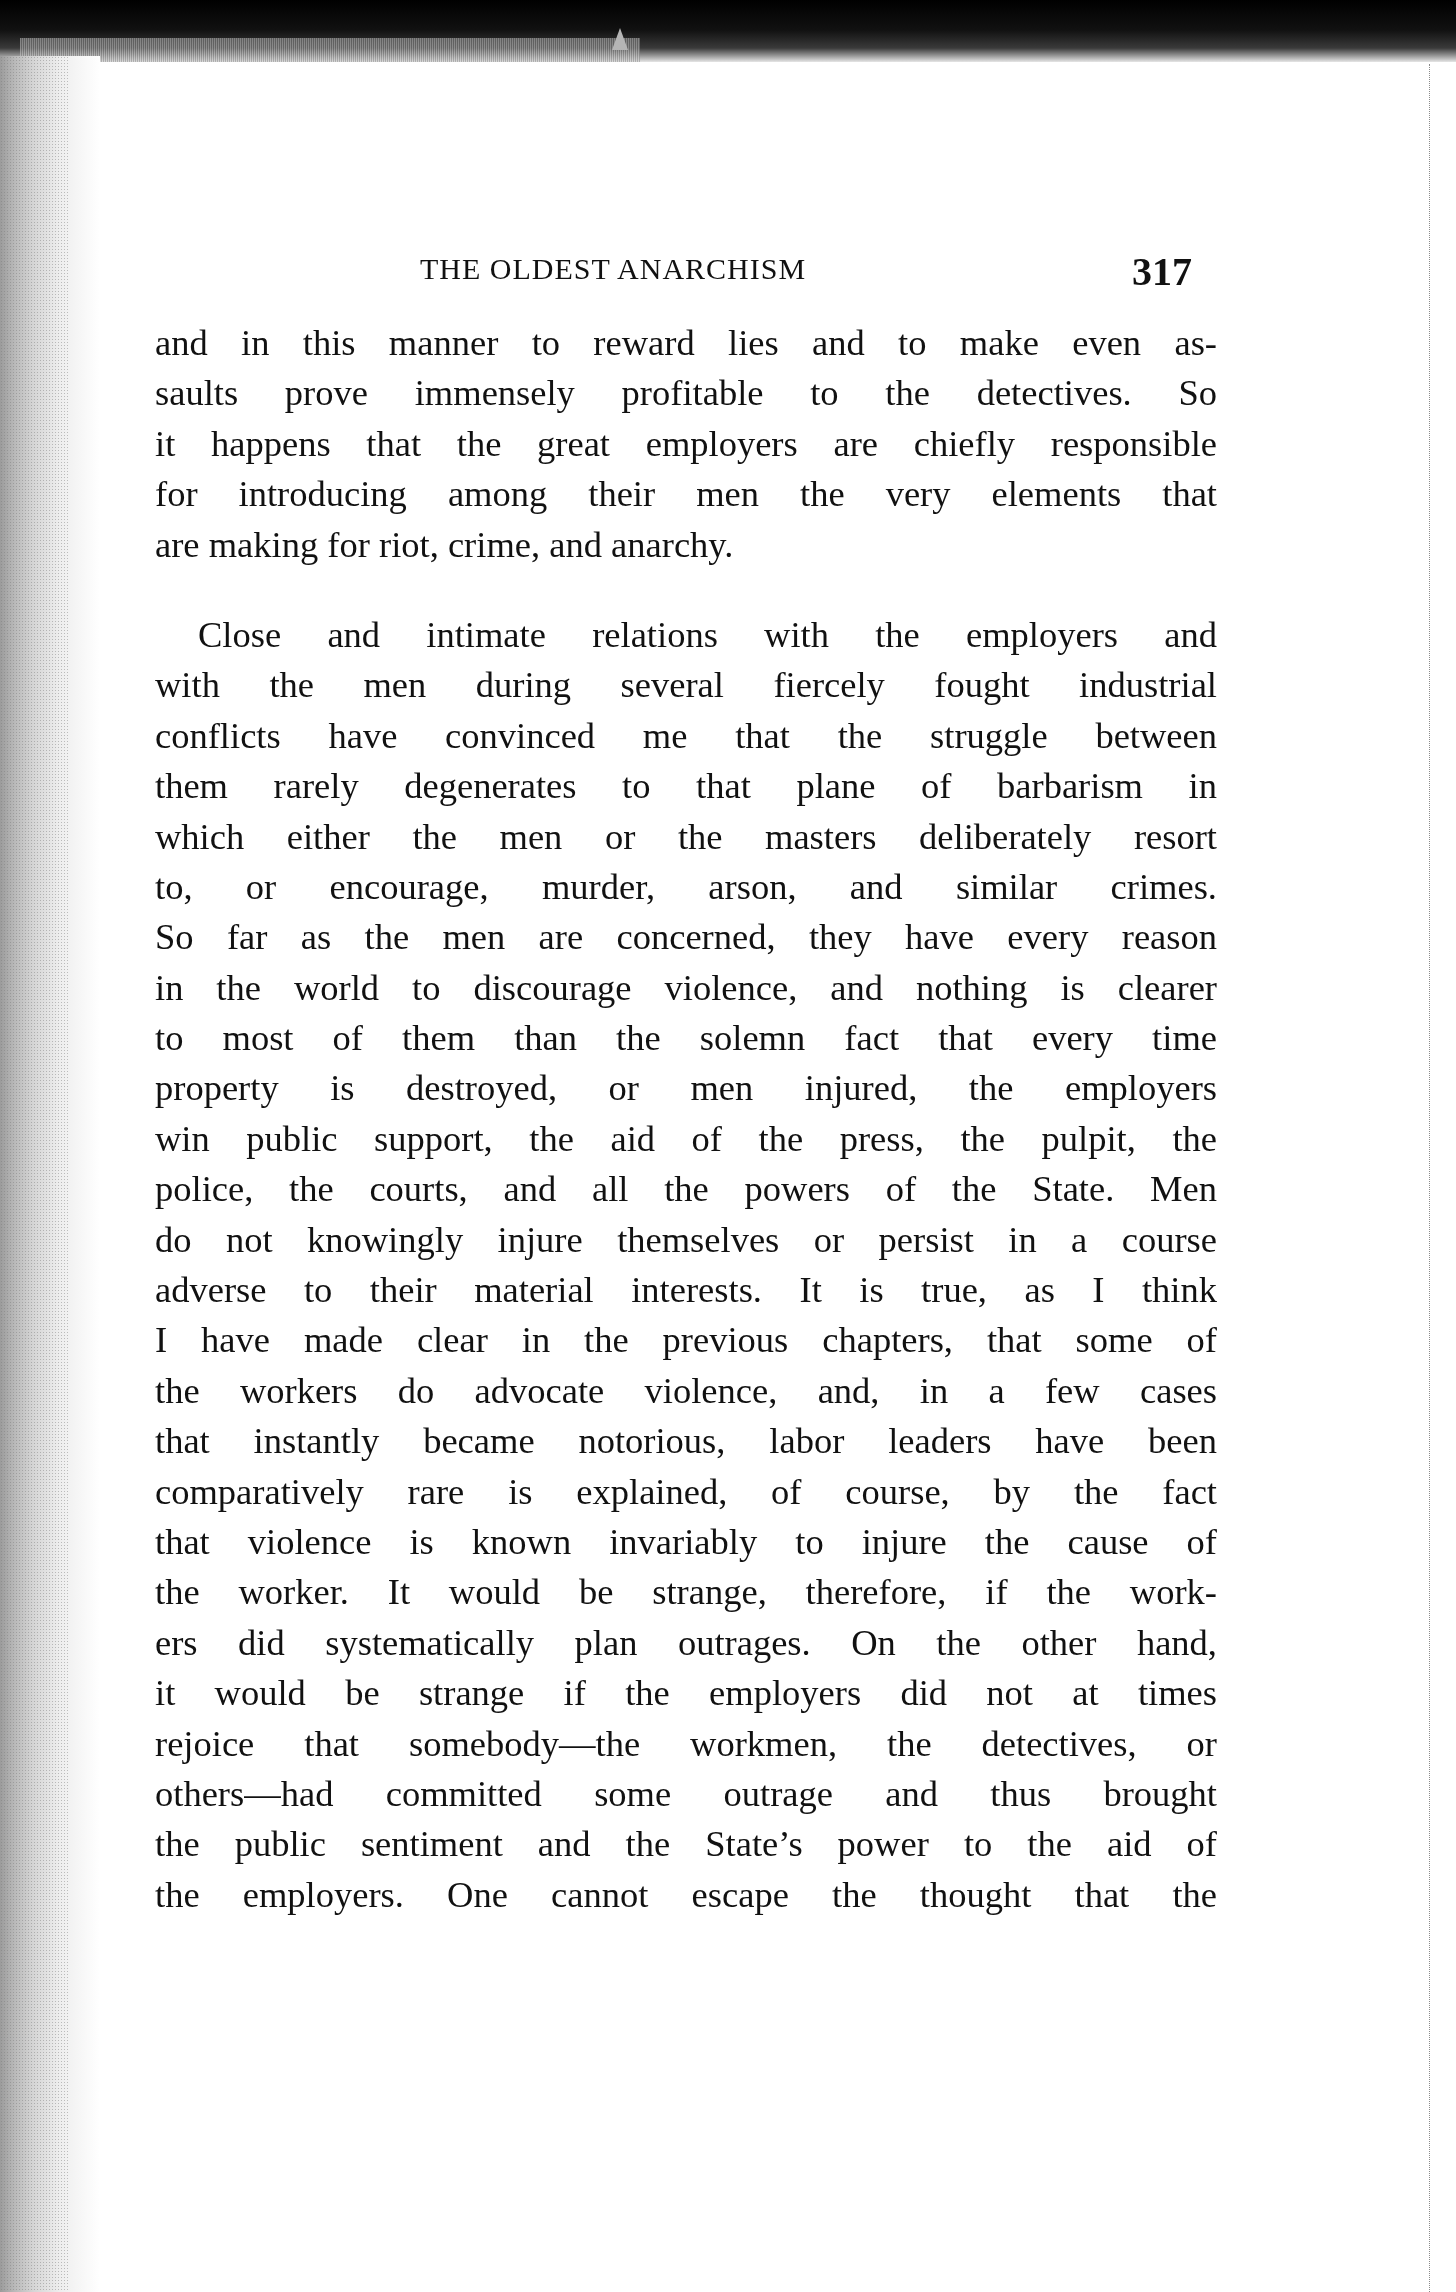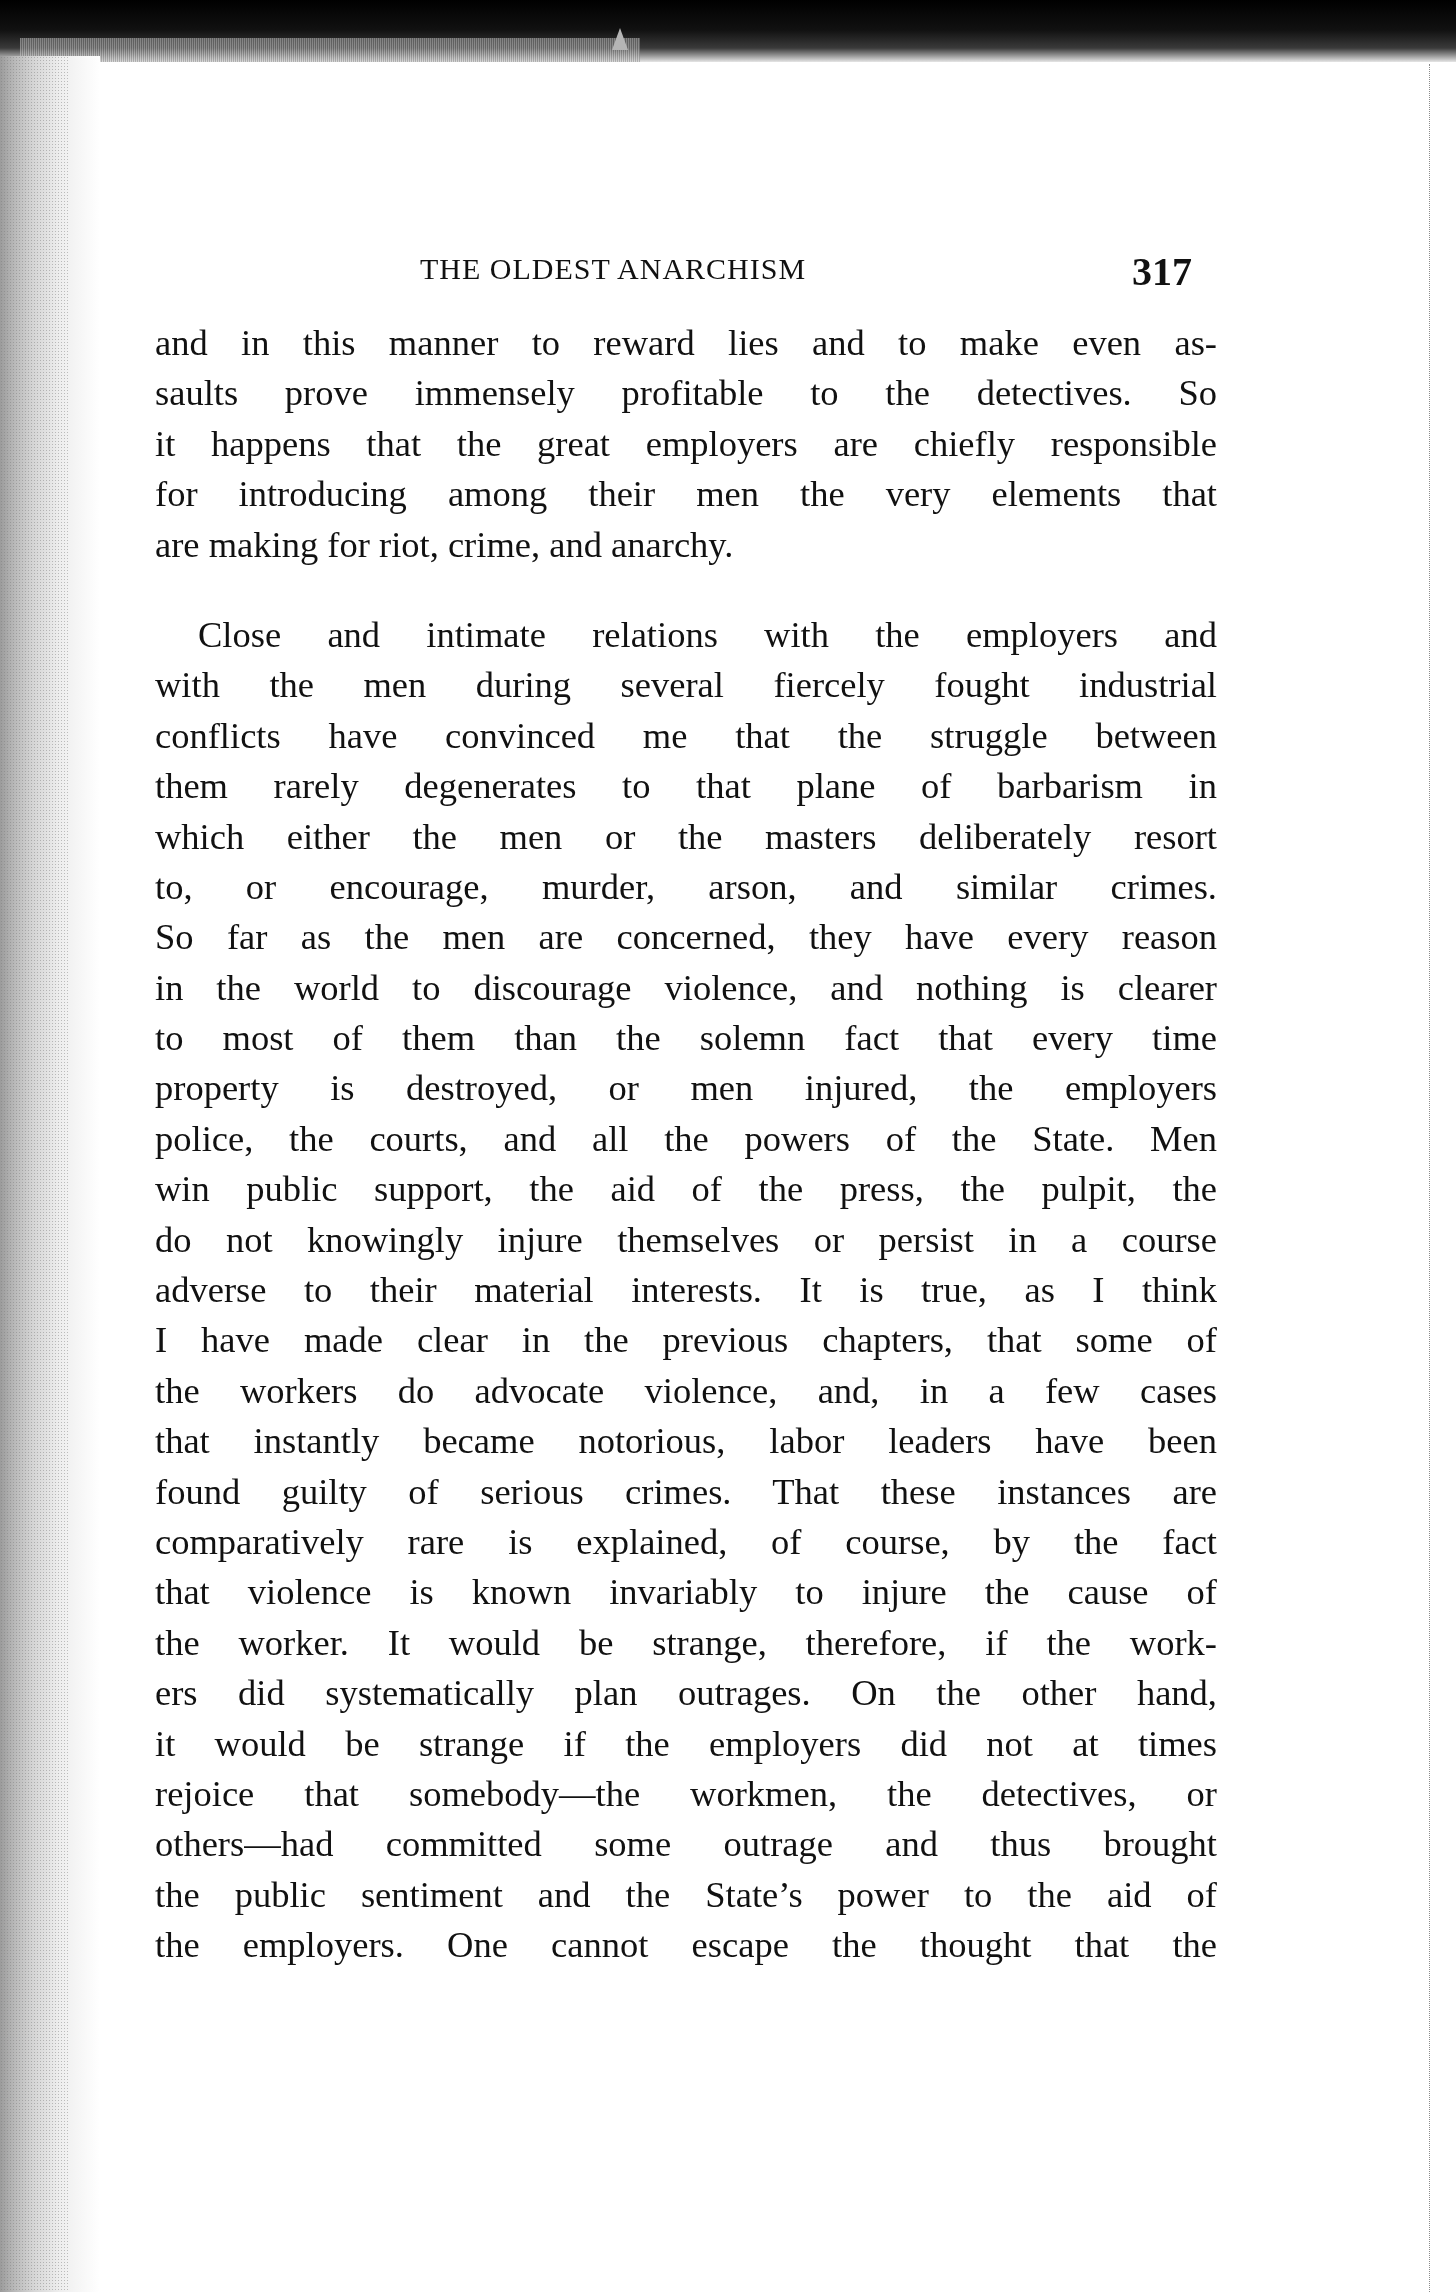--- a/index.html
+++ b/index.html
@@ -82,28 +82,27 @@
     <span class="line indent">Close and intimate relations with the employers and</span>
     <span class="line">with the men during several fiercely fought industrial</span>
     <span class="line">conflicts have convinced me that the struggle between</span>
     <span class="line">them rarely degenerates to that plane of barbarism in</span>
     <span class="line">which either the men or the masters deliberately resort</span>
     <span class="line">to, or encourage, murder, arson, and similar crimes.</span>
     <span class="line">So far as the men are concerned, they have every reason</span>
     <span class="line">in the world to discourage violence, and nothing is clearer</span>
     <span class="line">to most of them than the solemn fact that every time</span>
     <span class="line">property is destroyed, or men injured, the employers</span>
+    <span class="line">win public support, the aid of the press, the pulpit, the</span>
     <span class="line">police, the courts, and all the powers of the State. Men</span>
-    <span class="line">win public support, the aid of the press, the pulpit, the</span>
     <span class="line">do not knowingly injure themselves or persist in a course</span>
     <span class="line">adverse to their material interests. It is true, as I think</span>
     <span class="line">I have made clear in the previous chapters, that some of</span>
     <span class="line">the workers do advocate violence, and, in a few cases</span>
     <span class="line">that instantly became notorious, labor leaders have been</span>
-    <span class="line">found guilty of serious crimes. That these instances are</span>
     <span class="line">comparatively rare is explained, of course, by the fact</span>
     <span class="line">that violence is known invariably to injure the cause of</span>
     <span class="line">the worker. It would be strange, therefore, if the work-</span>
     <span class="line">ers did systematically plan outrages. On the other hand,</span>
     <span class="line">it would be strange if the employers did not at times</span>
     <span class="line">rejoice that somebody—the workmen, the detectives, or</span>
     <span class="line">others—had committed some outrage and thus brought</span>
     <span class="line">the public sentiment and the State’s power to the aid of</span>
     <span class="line">the employers. One cannot escape the thought that the</span>
   </div>

